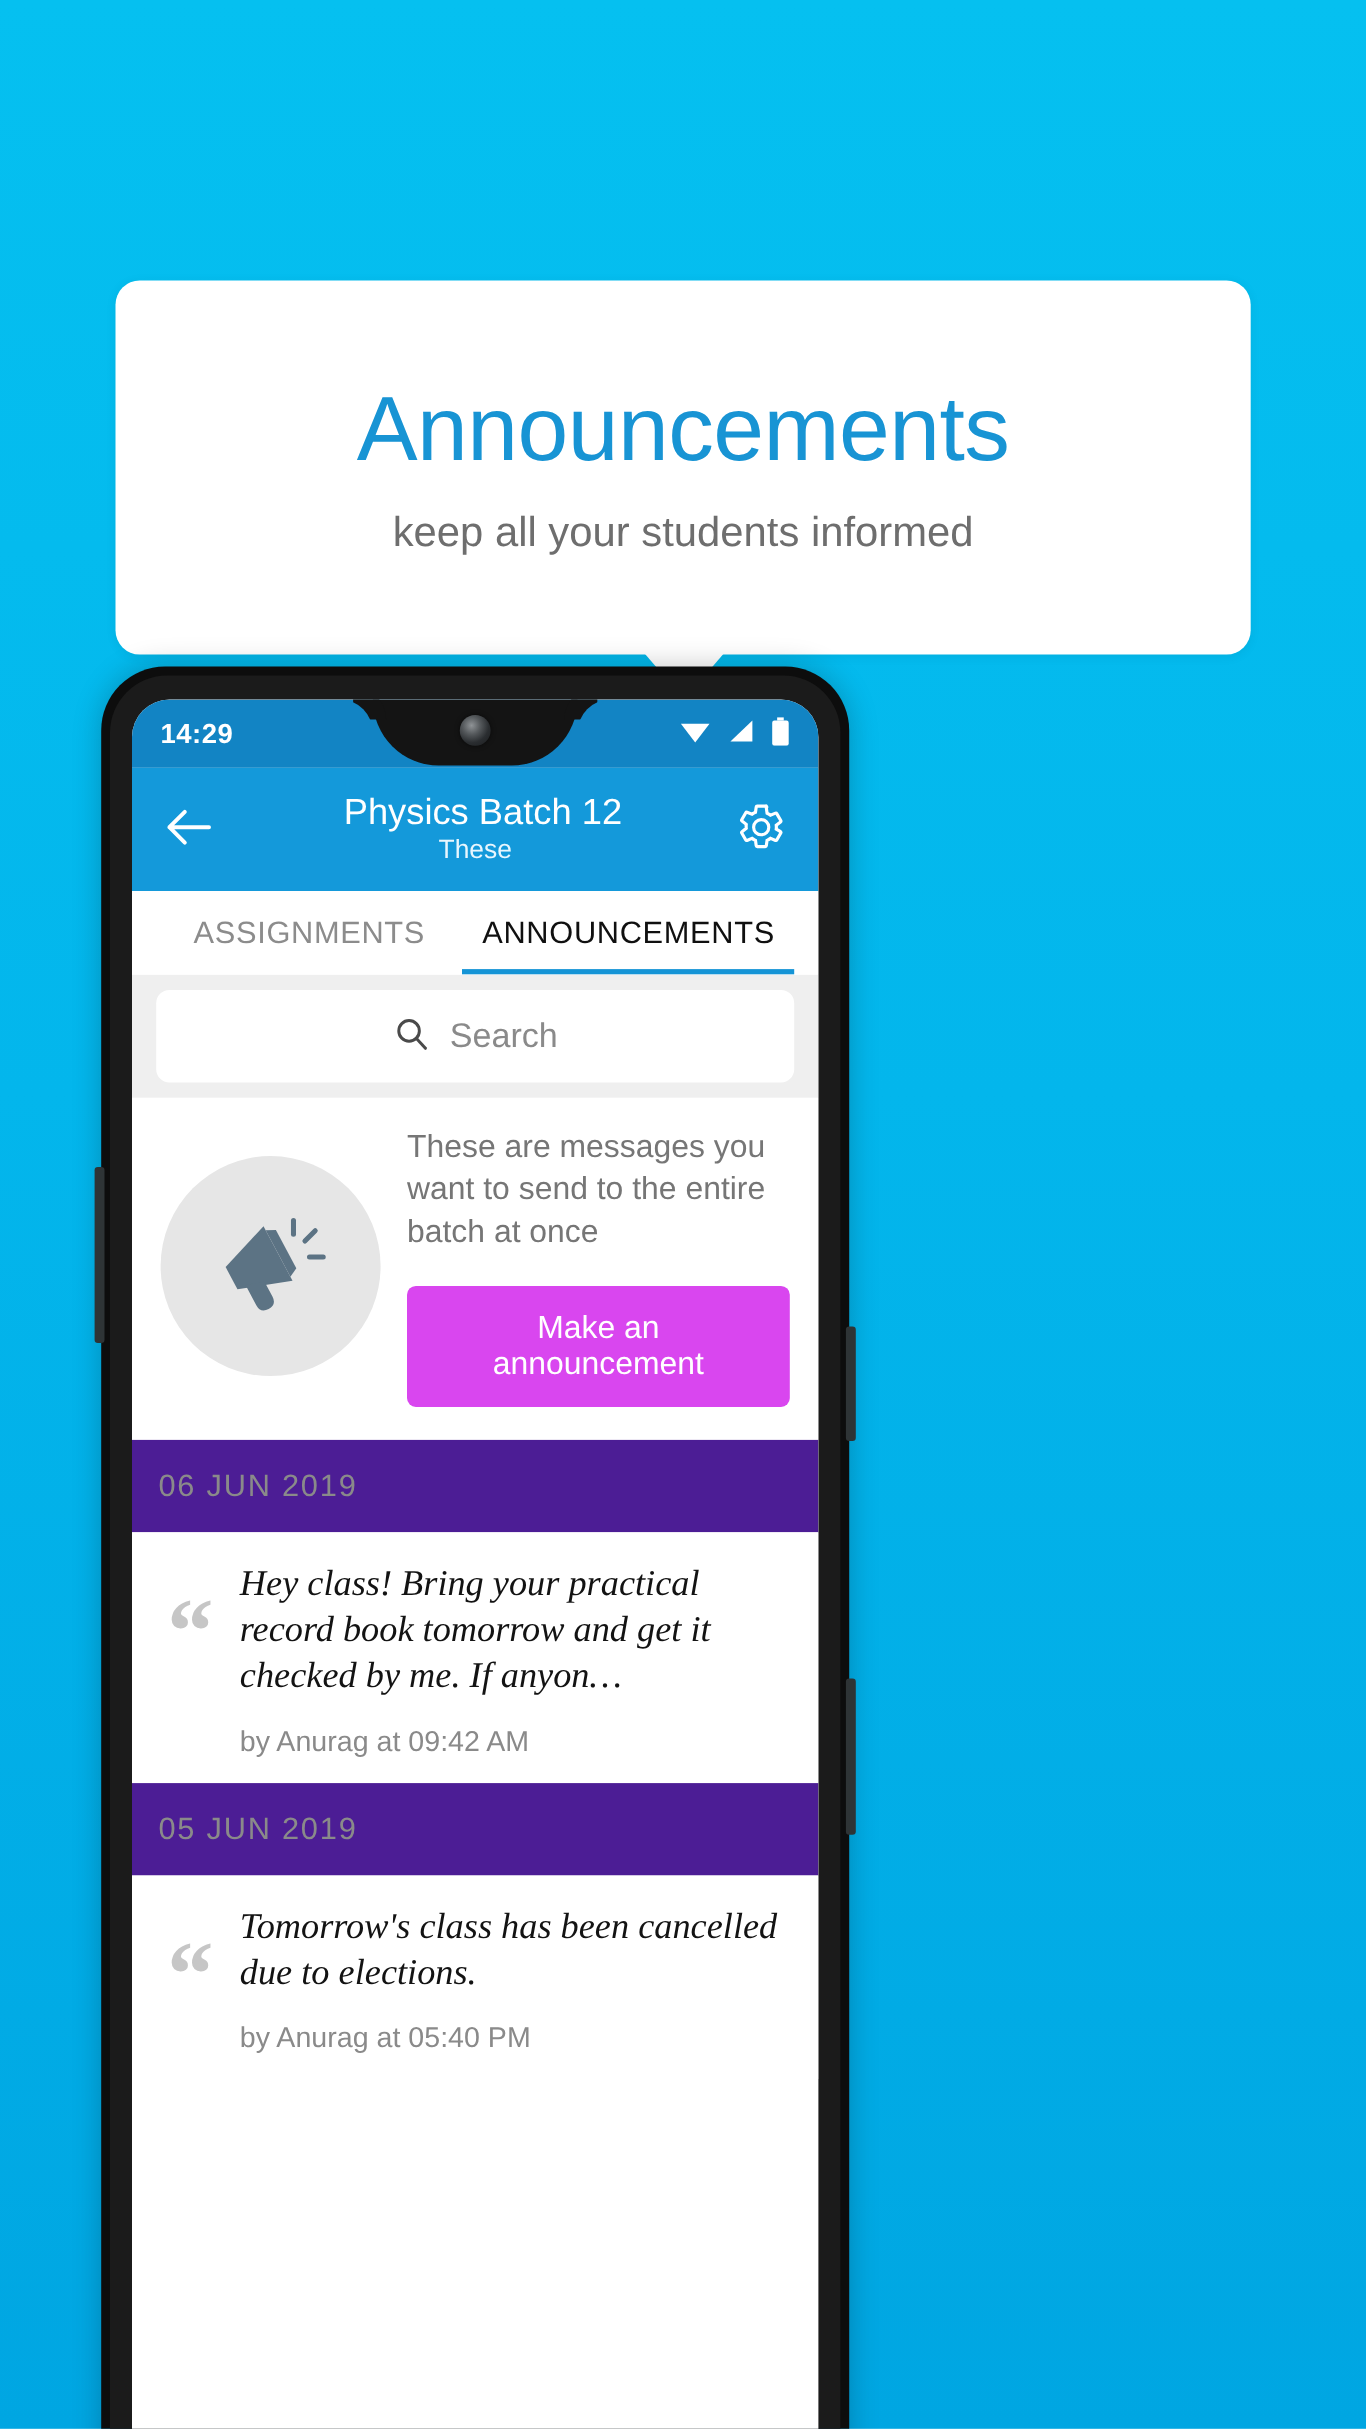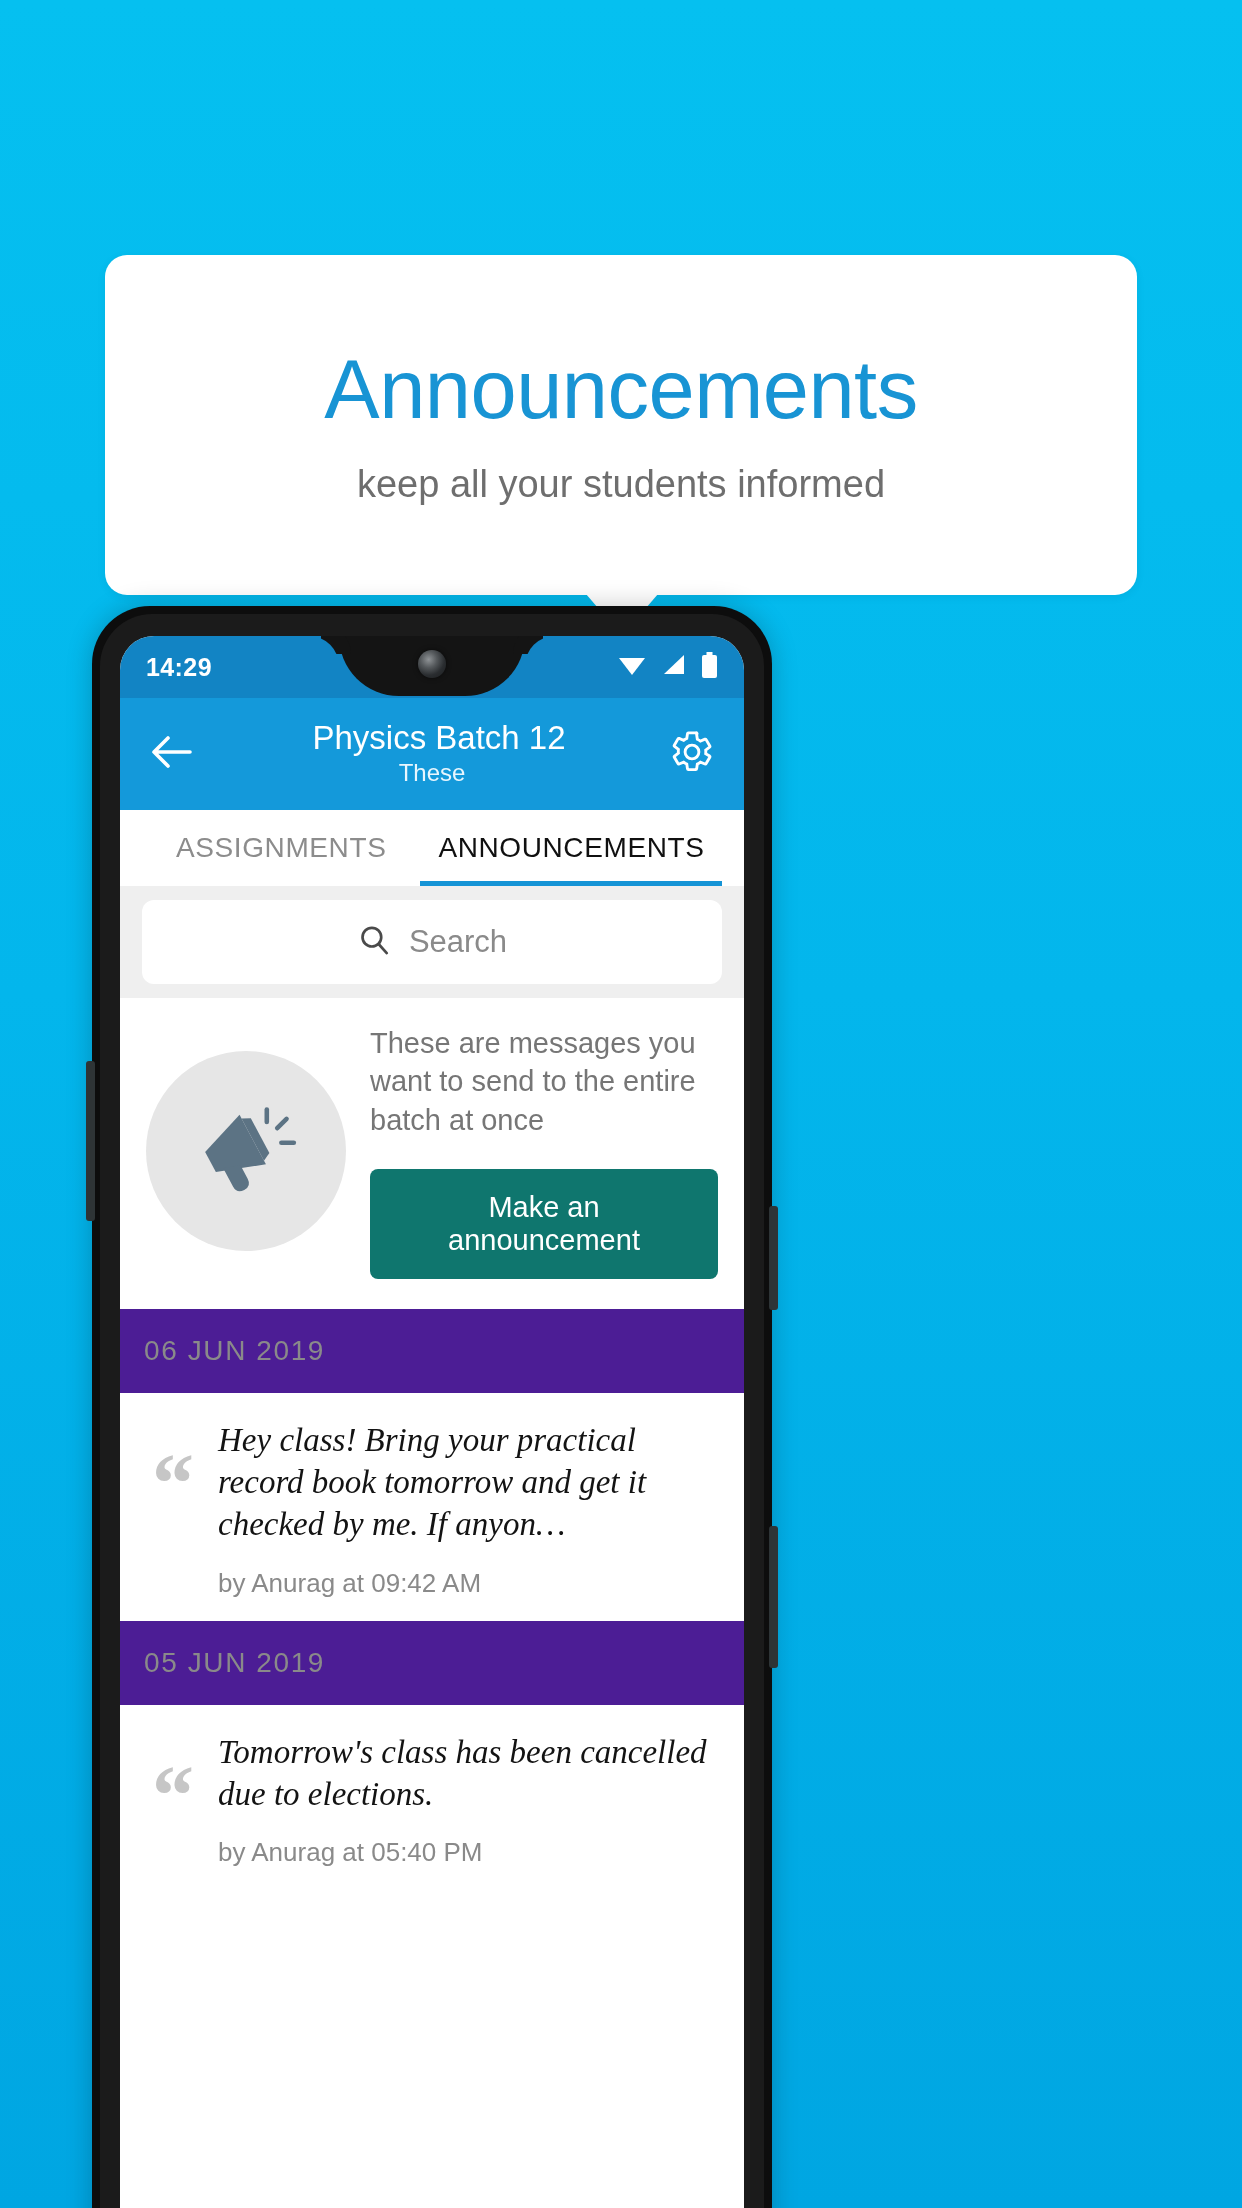--- a/index.html
+++ b/index.html
@@ -205,21 +205,21 @@
   }
   #promo-right{ flex:1; display:flex; flex-direction:column;justify-content:space-between; }
   #promo-desc{
     color:#767676;
     font-size:29px;
     line-height:1.32;
     margin-bottom:30px;
   }
   #make-btn{
     align-self:flex-start;
-    background:#0f766e;
+    background:#d946ef;
     color:#ffffff;
     font-size:29px;
     border-radius:8px;
     padding:22px 26px;
     border:none;
     font-family:"Liberation Sans", sans-serif;
   }
 
   
   .date-header{

